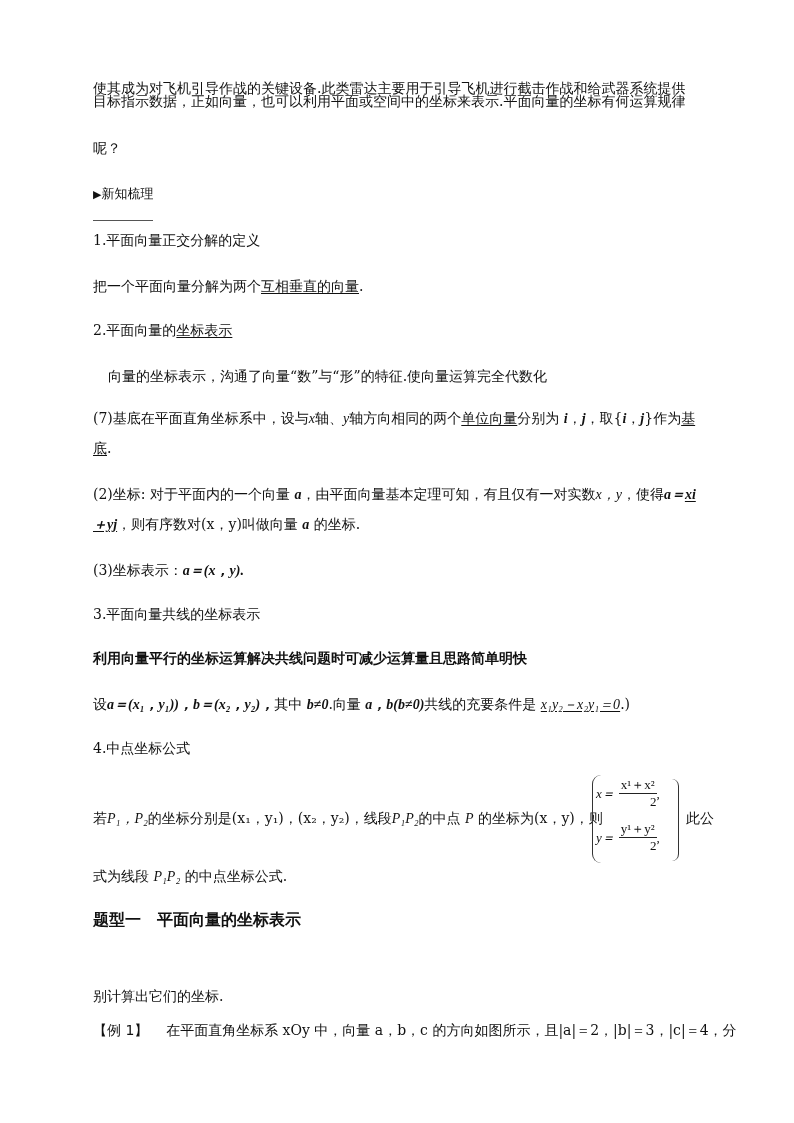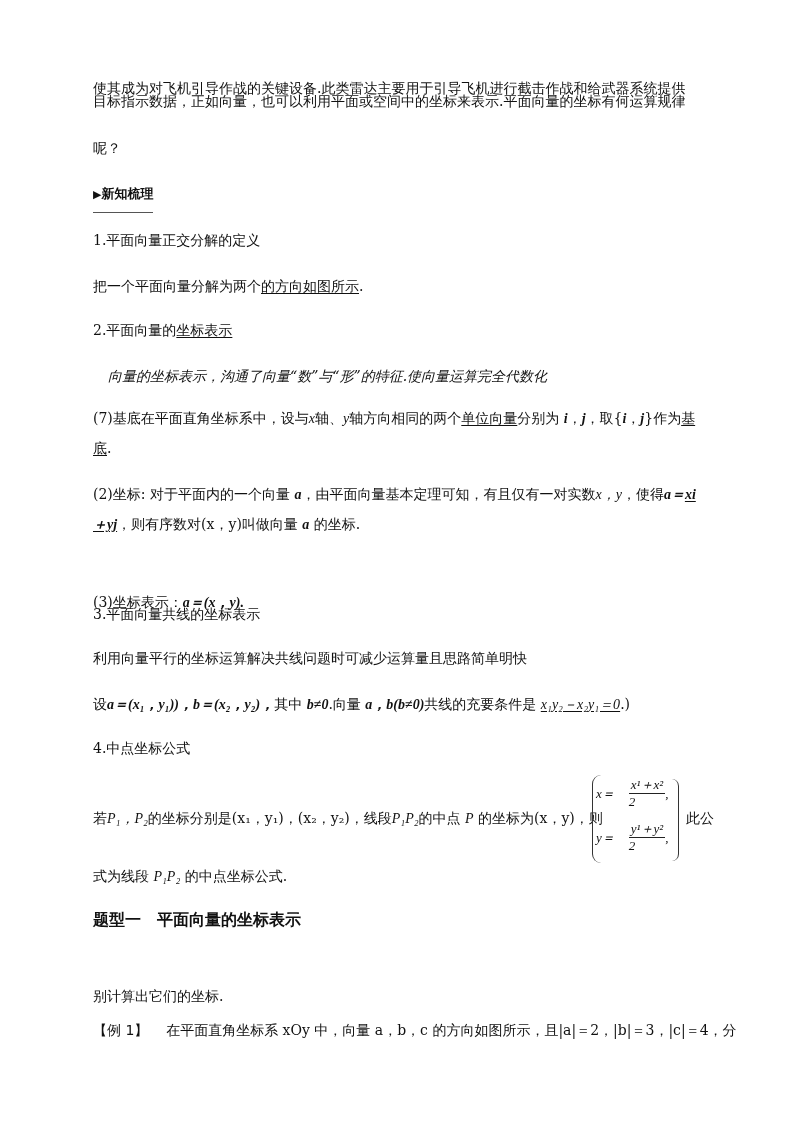--- a/index.html
+++ b/index.html
@@ -2,57 +2,57 @@
 <html><head>
 <meta charset="utf-8">
 <style>
   html, body { margin: 0; padding: 0; background: #ffffff; }
   body {
     width: 794px; height: 1123px; position: relative; overflow: hidden;
     font-family: "DejaVu Serif", "Liberation Serif", serif;
     color: #111; font-size: 14px;
   }
   .line { position: absolute; left: 93px; white-space: nowrap; line-height: 20px; font-size: 14px; }
-  .ind { left: 108px; font-style: italic; }
+  .ind { left: 108px; }
   .u { text-decoration: underline; text-underline-offset: 2px; }
   b.v { font-weight: bold; font-style: italic; font-family: "Liberation Serif", serif; }
   i.m { font-style: italic; font-family: "Liberation Serif", serif; }
-  .section-tag { font-weight: bold; font-size: 13px; border-bottom: 1px solid #555; padding-bottom: 11px; text-align: center; }
+  .section-tag { font-weight: normal; font-size: 13px; border-bottom: 1px solid #555; padding-bottom: 19px; text-align: center; }
   .section-tag .tri { font-size: 11px; }
   .heading-bold { font-weight: bold; font-family: "DejaVu Sans", sans-serif; font-size: 16px; }
   .formula {
     position: absolute; left: 592px; top: 775px; width: 90px; height: 90px;
     font-family: "Liberation Serif", serif; font-size: 13px;
   }
   .brace-l { position: absolute; left: 0; top: 0; width: 8px; height: 88px;
     border-left: 1px solid #333; border-radius: 10px 0 0 10px; }
   .brace-r { position: absolute; left: 80px; top: 4px; width: 6px; height: 82px;
     border-right: 1px solid #333; border-radius: 0 10px 10px 0; }
   .frow { position: absolute; left: 4px; display: flex; align-items: center; }
-  .frac { display: inline-flex; flex-direction: column; align-items: flex-start; margin-left: 14px; font-style: italic; }
+  .frac { display: inline-flex; flex-direction: column; align-items: flex-end; margin-left: 4px; }
   .frac .num { border-bottom: 1px solid #222; padding: 0 2px; line-height: 16px; }
   .frac .den { line-height: 16px; }
   .ex-label { font-family: "DejaVu Sans", sans-serif; }
 </style>
 </head>
 <body>
 
 <div class="line" style="top:78px;">使其成为对飞机引导作战的关键设备.此类雷达主要用于引导飞机进行截击作战和给武器系统提供</div>
 <div class="line" style="top:91px;">目标指示数据，正如向量，也可以利用平面或空间中的坐标来表示.平面向量的坐标有何运算规律</div>
 <div class="line" style="top:138px;">呢？</div>
 
 <div class="line" style="top:183px;">
   <span class="section-tag">
     <span class="tri">▶</span><span>新知梳理</span>
   </span>
 </div>
 
 <div class="line" style="top:230px;text-align:right;">1.平面向量正交分解的定义</div>
 <div class="line" style="top:276px;">
-  <span>把一个平面向量分解为两个</span><span class="u">的方向如图所示</span><span>.</span>
+  <span>把一个平面向量分解为两个</span><span class="u">互相垂直的向量</span><span>.</span>
 </div>
 
 <div class="line" style="top:320px;">
   <span>2.平面向量的</span><span class="u">坐标表示</span>
 </div>
 
 <div class="line ind" style="top:366px;">向量的坐标表示，沟通了向量“数”与“形”的特征.使向量运算完全代数化</div>
 
 <div class="line" style="top:408px;">
   <span>(7)基底在平面直角坐标系中，设与</span><i class="m">x</i><span>轴、</span><i class="m">y</i><span>轴方向相同的两个</span><span class="u">单位向量</span><span>分别为</span> <b class="v">i</b><span>，</span><b class="v">j</b><span>，取{</span><b class="v">i</b><span>，</span><b class="v">j</b><span>}作为</span><span class="u">基</span>
@@ -61,26 +61,26 @@
   <span class="u">底</span><span>.</span>
 </div>
 
 <div class="line" style="top:484px;">
   <span>(2)坐标: 对于平面内的一个向量</span> <b class="v">a</b><span>，由平面向量基本定理可知，有且仅有一对实数</span><i class="m">x，y</i><span>，使得</span><b class="v">a＝</b><b class="v u">xi</b>
 </div>
 <div class="line" style="top:514px;">
   <b class="v u">＋yj</b><span>，则有序数对(x，y)叫做向量</span> <b class="v">a</b> <span>的坐标.</span>
 </div>
 
-<div class="line" style="top:592px;">
+<div class="line" style="top:560px;">
   <span>(3)坐标表示：</span><b class="v">a＝(x，y).</b>
 </div>
 
 <div class="line" style="top:604px;">3.平面向量共线的坐标表示</div>
-<div class="line" style="top:648px;">利用向量平行的坐标运算解决共线问题时可减少运算量且思路简单明快</div>
+<div class="line" style="top:648px;font-weight:bold;">利用向量平行的坐标运算解决共线问题时可减少运算量且思路简单明快</div>
 <div class="line" style="top:694px;">
   <span>设</span><b class="v">a＝(x₁，y₁))，</b><b class="v">b＝(x₂，y₂)，</b><span>其中</span> <b class="v">b≠0</b><span>.向量</span> <b class="v">a，b(b≠0)</b><span>共线的充要条件是</span> <i class="m u">x₁y₂－x₂y₁＝0</i><span>.)</span>
 </div>
 
 <div class="line" style="top:738px;">4.中点坐标公式</div>
 
 <div class="line" style="top:808px;text-align:right;">
   <span>若</span><i class="m">P₁，P₂</i><span>的坐标分别是(x₁，y₁)，(x₂，y₂)，线段</span><i class="m">P₁P₂</i><span>的中点</span> <i class="m">P</i> <span>的坐标为(x，y)，则</span>
 </div>
 <div class="line" style="top:808px; left:686px;">此公</div>

